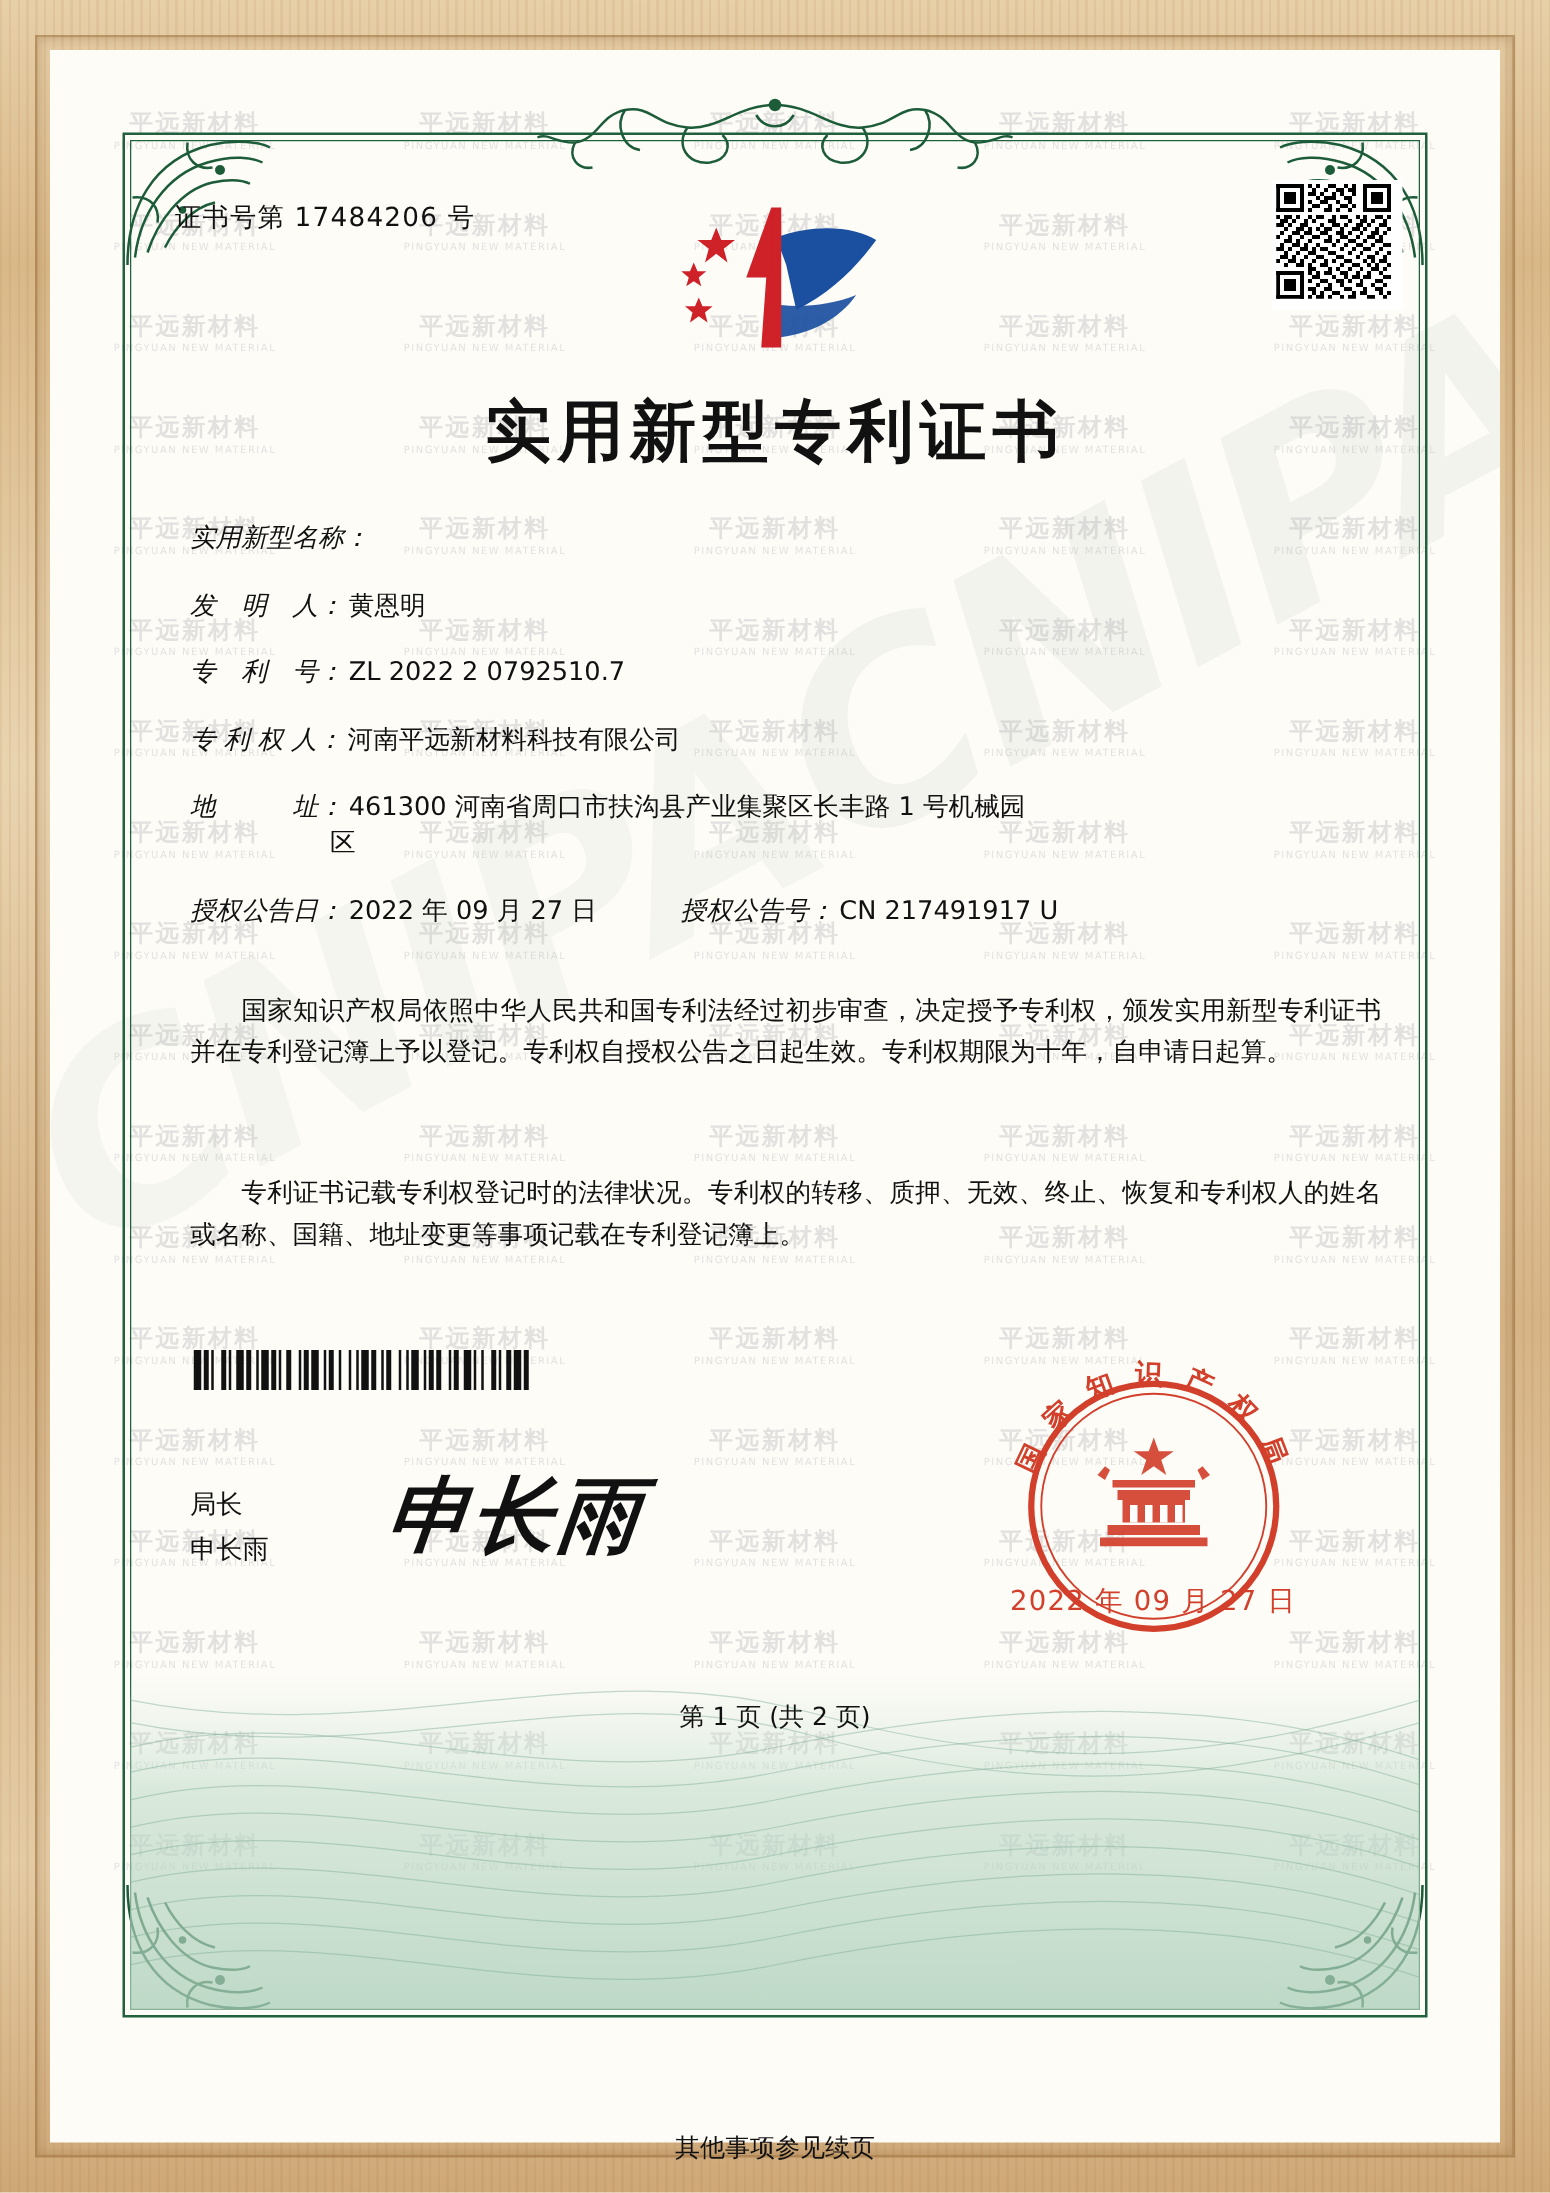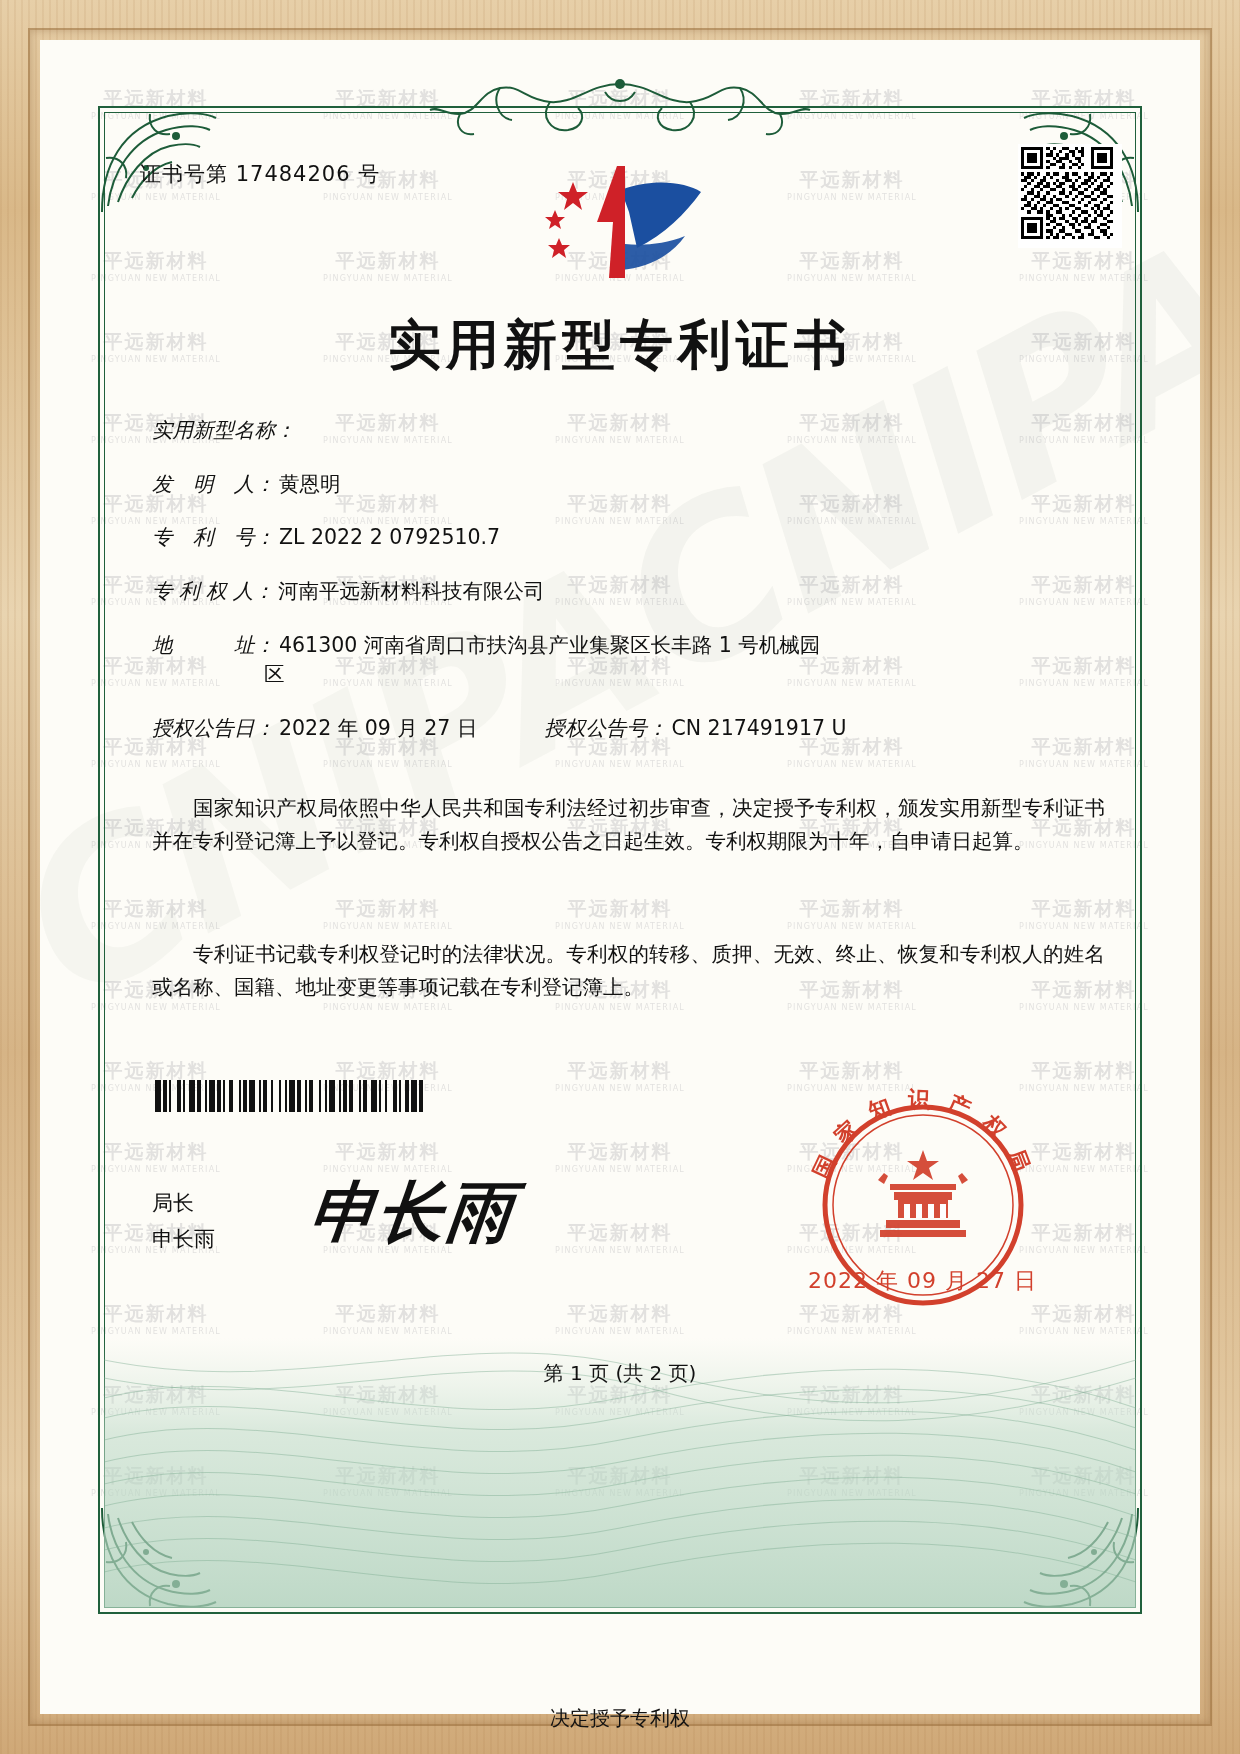--- a/index.html
+++ b/index.html
@@ -1067,14 +1067,14 @@
             <textPath href="#sealArcTxt" startOffset="8%">国家知识产权局</textPath>
           </text>
         </svg>
       </div>
       <div class="seal-date">2022 年 09 月 27 日</div>
 
       <div class="page-no">第 1 页 (共 2 页)</div>
     </div>
   </div>
 
-  <div class="footnote">决定授予专利权</div>
+  <div class="footnote">其他事项参见续页</div>
 </div>
 
 </body></html>

